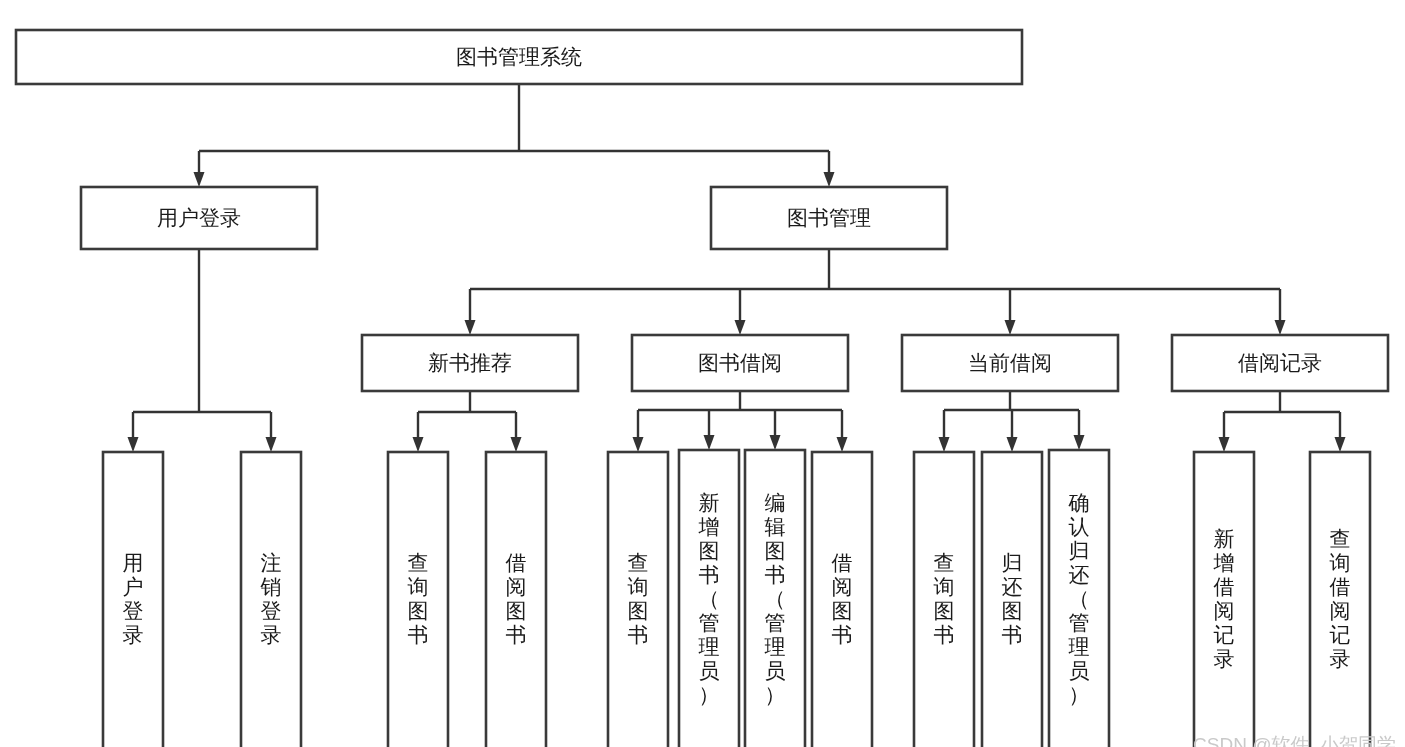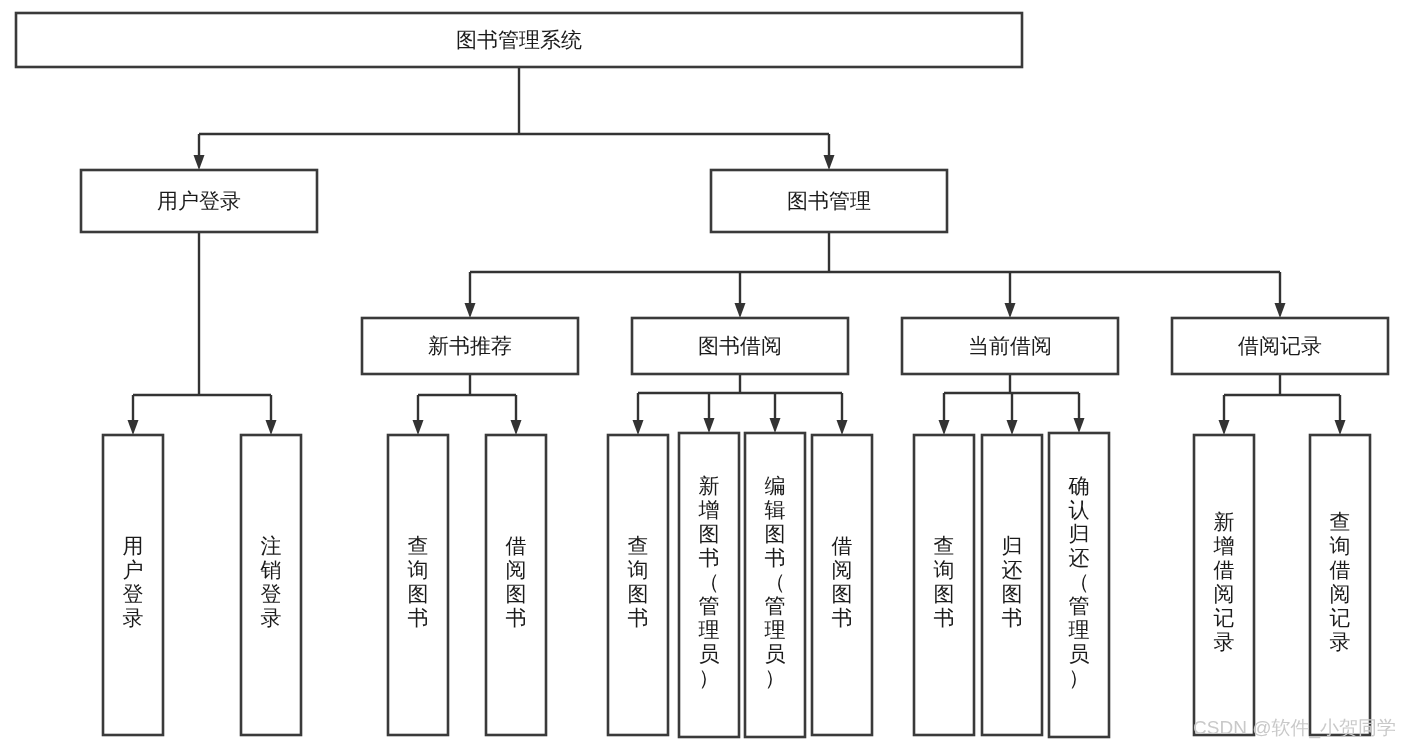--- a/index.html
+++ b/index.html
@@ -10,21 +10,21 @@
   body {
     width: 1405px;
     height: 747px;
     font-family: "Liberation Sans", "DejaVu Sans", sans-serif;
     position: relative;
     overflow: hidden;
   }
   #diagram-root {
     position: absolute;
     left: 0;
-    top: 0;
+    top: 17px;
     width: 1405px;
     height: 670px;
   }
   svg.diagram {
     display: block;
     width: 1405px;
     height: 747px;
   }
   .node-rect {
     fill: #ffffff;

